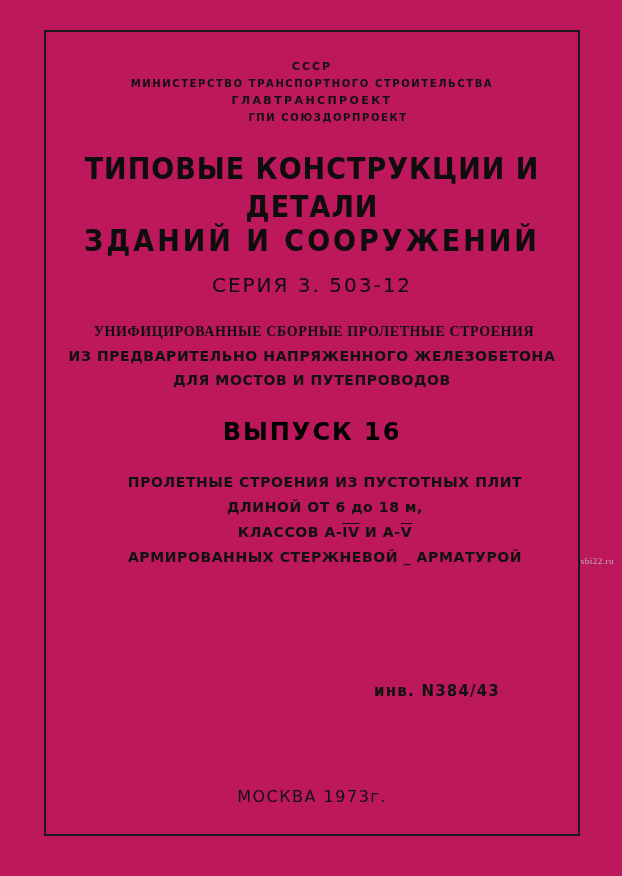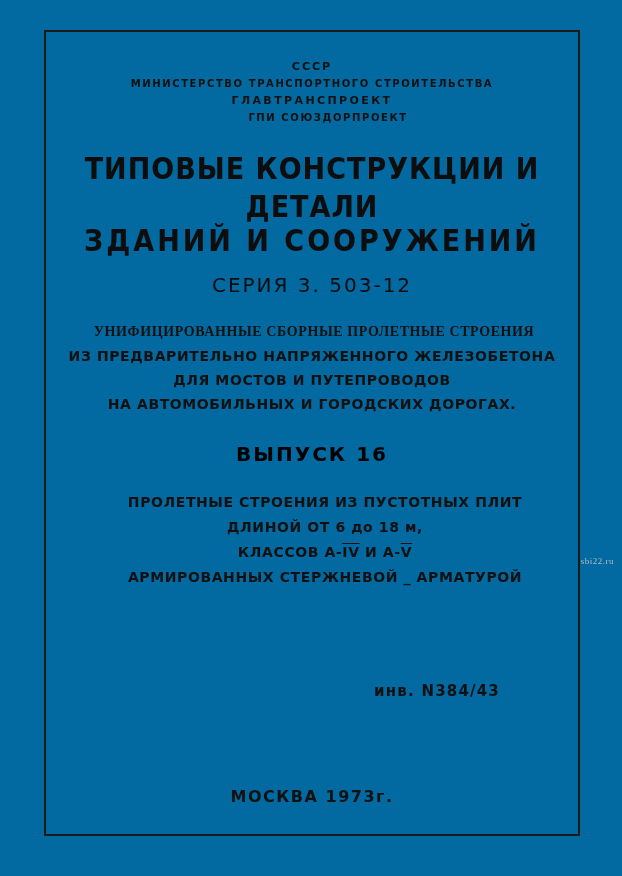--- a/index.html
+++ b/index.html
@@ -10,21 +10,21 @@
   body {
     width: 622px;
     height: 876px;
     overflow: hidden;
     font-family: "DejaVu Sans", sans-serif;
   }
   .page {
     position: relative;
     width: 622px;
     height: 876px;
-    background: #0369a1;
+    background: #be185d;
   }
   .frame {
     position: absolute;
     left: 44px;
     top: 30px;
     width: 536px;
     height: 806px;
     border: 2px solid #1a1a1a;
     box-sizing: border-box;
   }
@@ -98,21 +98,21 @@
   }
   .subtitle div {
     font-size: 14px;
     letter-spacing: 0.6px;
     font-weight: bold;
     line-height: 24px;
   }
   .subtitle .s1 { padding-left: 4px; font-family: Liberation Serif, serif; }
   .issue {
     margin-top: 26px;
-    font-size: 20px;
+    font-size: 24px;
     letter-spacing: 2px;
     font-weight: bold;
   }
   .desc {
     margin-top: 24px;
     color: #111;
   }
   .desc div {
     font-size: 14px;
     letter-spacing: 0.6px;
@@ -133,21 +133,21 @@
     color: #111;
   }
   .city {
     position: absolute;
     left: 0;
     right: 0;
     top: 755px;
     text-align: center;
     font-size: 16px;
     letter-spacing: 1.5px;
-    font-weight: bold;
+    font-weight: normal;
     color: #111;
   }
   .watermark {
     position: absolute;
     right: 8px;
     top: 556px;
     font-size: 9px;
     color: #b9b9bf;
     letter-spacing: 0.5px;
     font-family: Liberation Serif, serif;
@@ -170,21 +170,20 @@
       <div class="title center">
         <div class="t1">ТИПОВЫЕ КОНСТРУКЦИИ И ДЕТАЛИ</div>
         <div class="t2">ЗДАНИЙ  И  СООРУЖЕНИЙ</div>
         <div class="t3">СЕРИЯ  3. 503-12</div>
       </div>
 
       <div class="subtitle center">
         <div class="s1">УНИФИЦИРОВАННЫЕ СБОРНЫЕ ПРОЛЕТНЫЕ СТРОЕНИЯ</div>
         <div class="s2">ИЗ ПРЕДВАРИТЕЛЬНО НАПРЯЖЕННОГО  ЖЕЛЕЗОБЕТОНА</div>
         <div class="s3">ДЛЯ МОСТОВ  И ПУТЕПРОВОДОВ</div>
-        <div class="s4">НА АВТОМОБИЛЬНЫХ  И  ГОРОДСКИХ  ДОРОГАХ.</div>
       </div>
 
       <div class="issue center">ВЫПУСК 16</div>
 
       <div class="desc center">
         <div>ПРОЛЕТНЫЕ СТРОЕНИЯ ИЗ ПУСТОТНЫХ  ПЛИТ</div>
         <div>ДЛИНОЙ ОТ 6 до 18 м,</div>
         <div><span>КЛАССОВ  А-</span><span class="ovr">IV</span><span> И А-</span><span class="ovr">V</span></div>
         <div>АРМИРОВАННЫХ  СТЕРЖНЕВОЙ _ АРМАТУРОЙ</div>
       </div>

